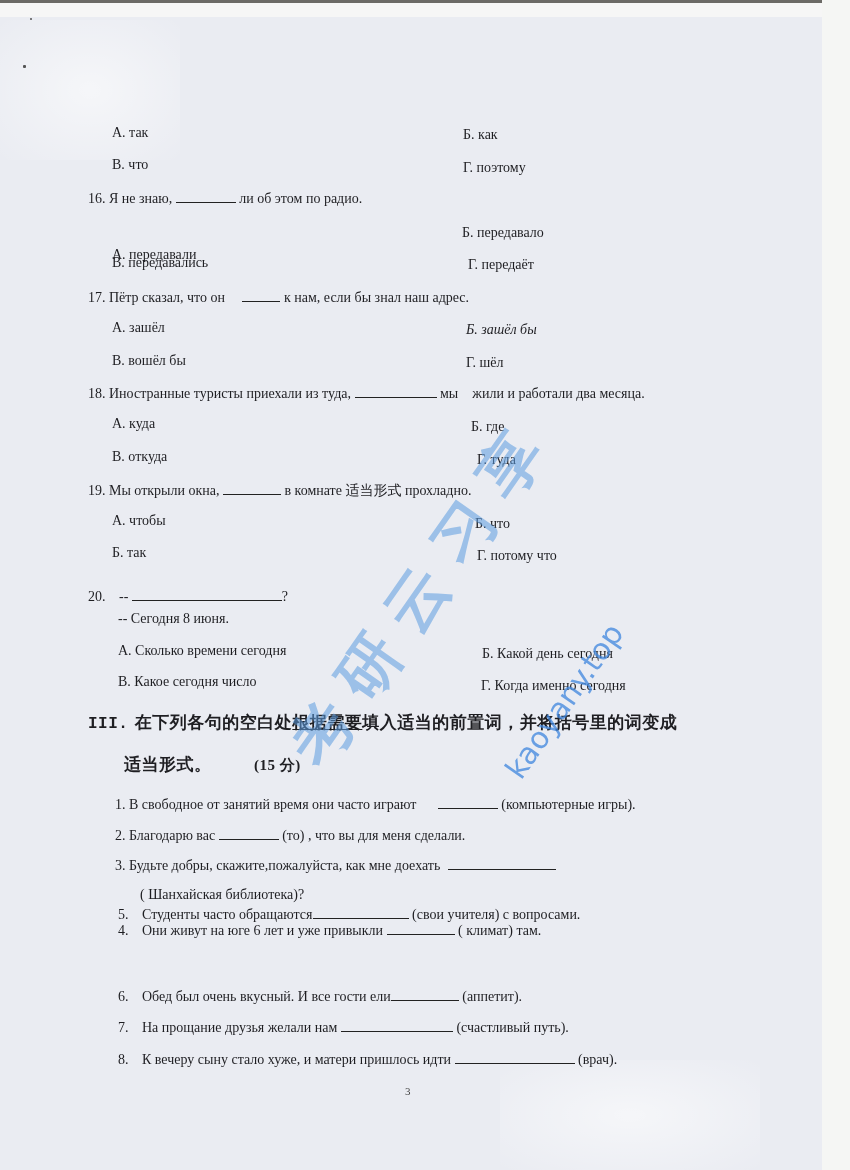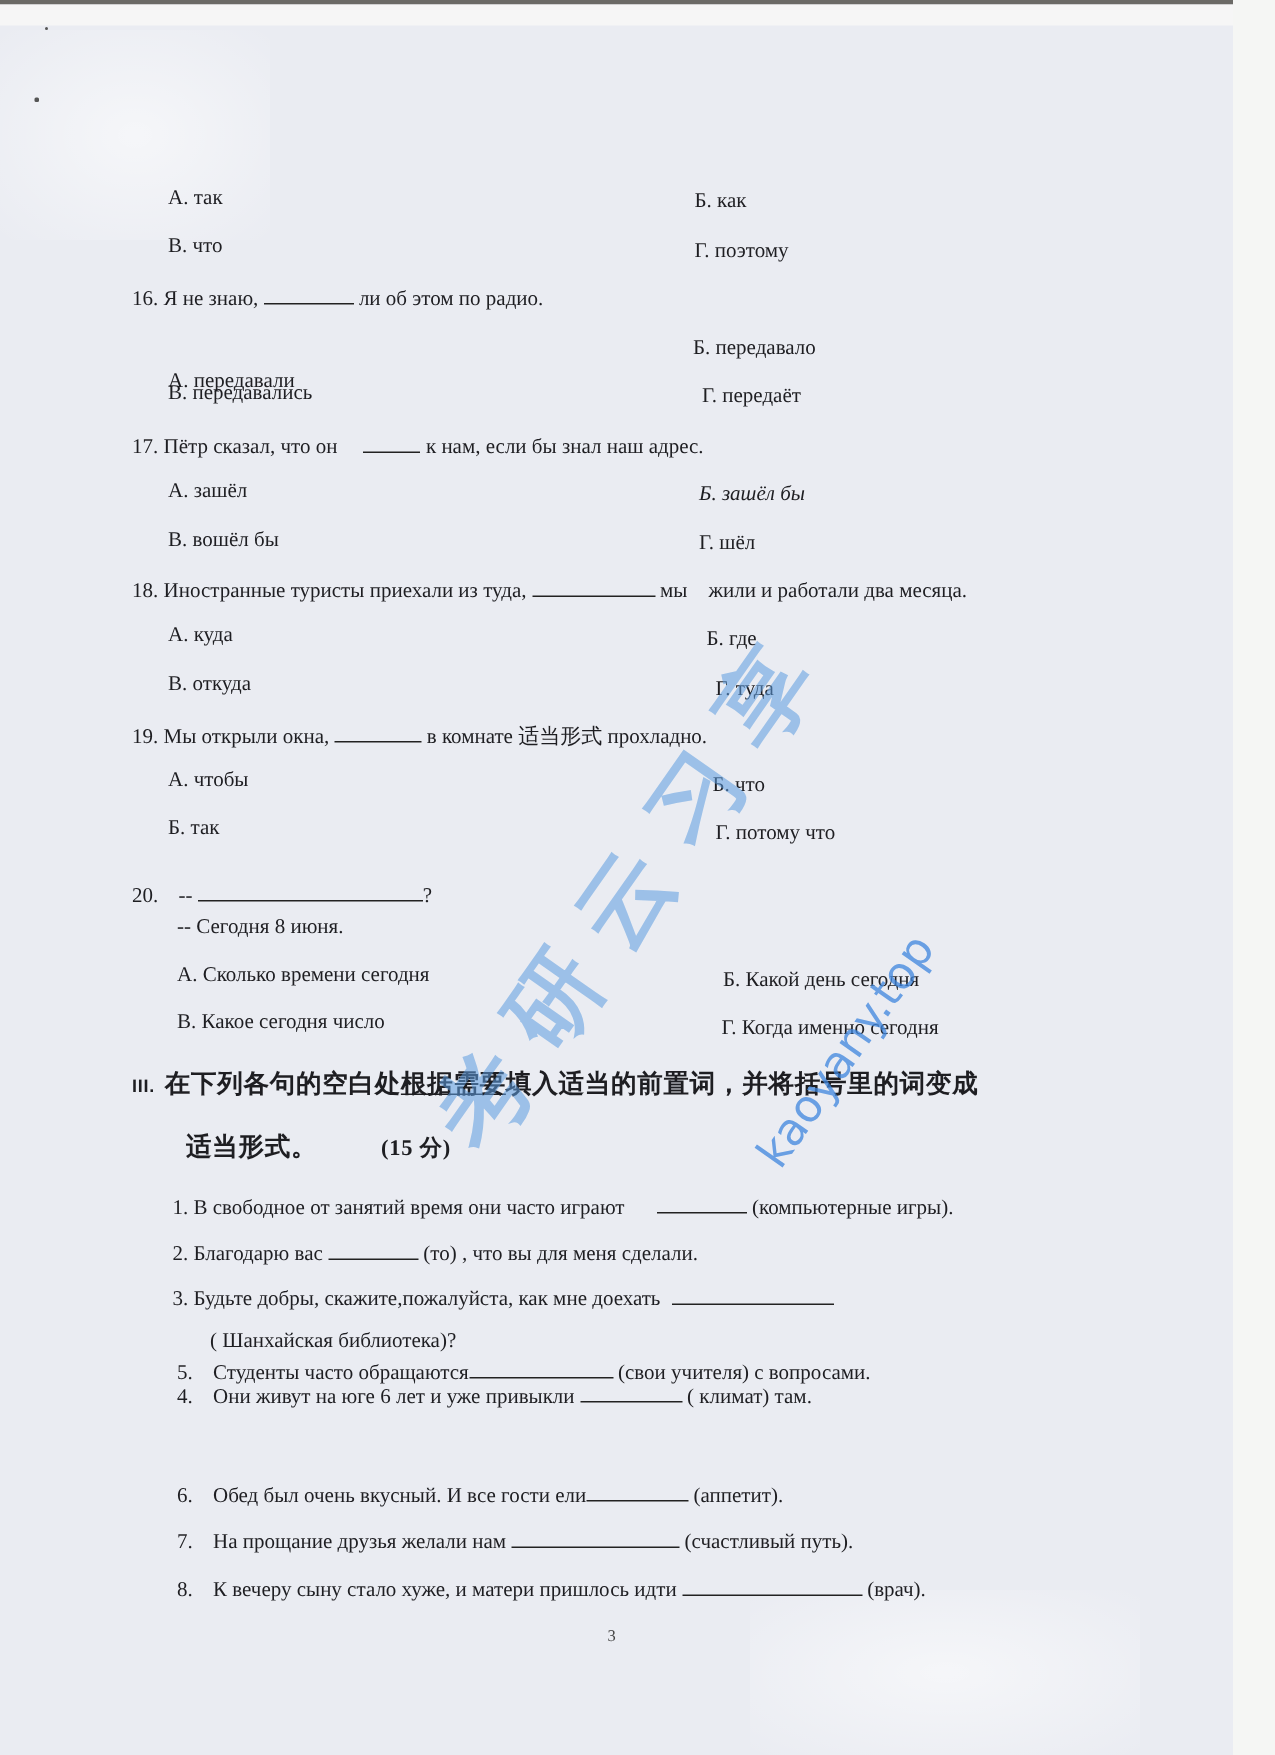--- a/index.html
+++ b/index.html
@@ -92,21 +92,21 @@
   <span style="margin-left:10px;">--</span>
   <span class="blank" style="width:150px;"></span><span>?</span>
 </div>
 <div class="line" style="left:118px;top:610px;">-- Сегодня 8 июня.</div>
 <div class="line" style="left:118px;top:642px;">А. Сколько времени сегодня</div>
 <div class="line" style="left:482px;top:645px;">Б. Какой день сегодня</div>
 <div class="line" style="left:118px;top:673px;">В. Какое сегодня число</div>
 <div class="line" style="left:481px;top:677px;">Г. Когда именно сегодня</div>
 
 <div class="heading" style="left:88px;top:711px;">
-  <span style="font-family:Liberation Sans, sans-serif;font-size:12px;">III.</span>
+  <span style="font-family:Liberation Mono, monospace;font-size:16px;">III.</span>
   <span>在下列各句的空白处</span><span class="u">根据需要</span><span>填入适当的前置词，并将括号里的词变成</span>
 </div>
 <div class="heading" style="left:124px;top:753px;">
   <span>适当形式。</span>
   <span class="pts">(15 分)</span>
 </div>
 
 <div class="line" style="left:115px;top:796px;">
   <span>1.</span>
   <span>В свободное от занятий время они часто играют</span>

